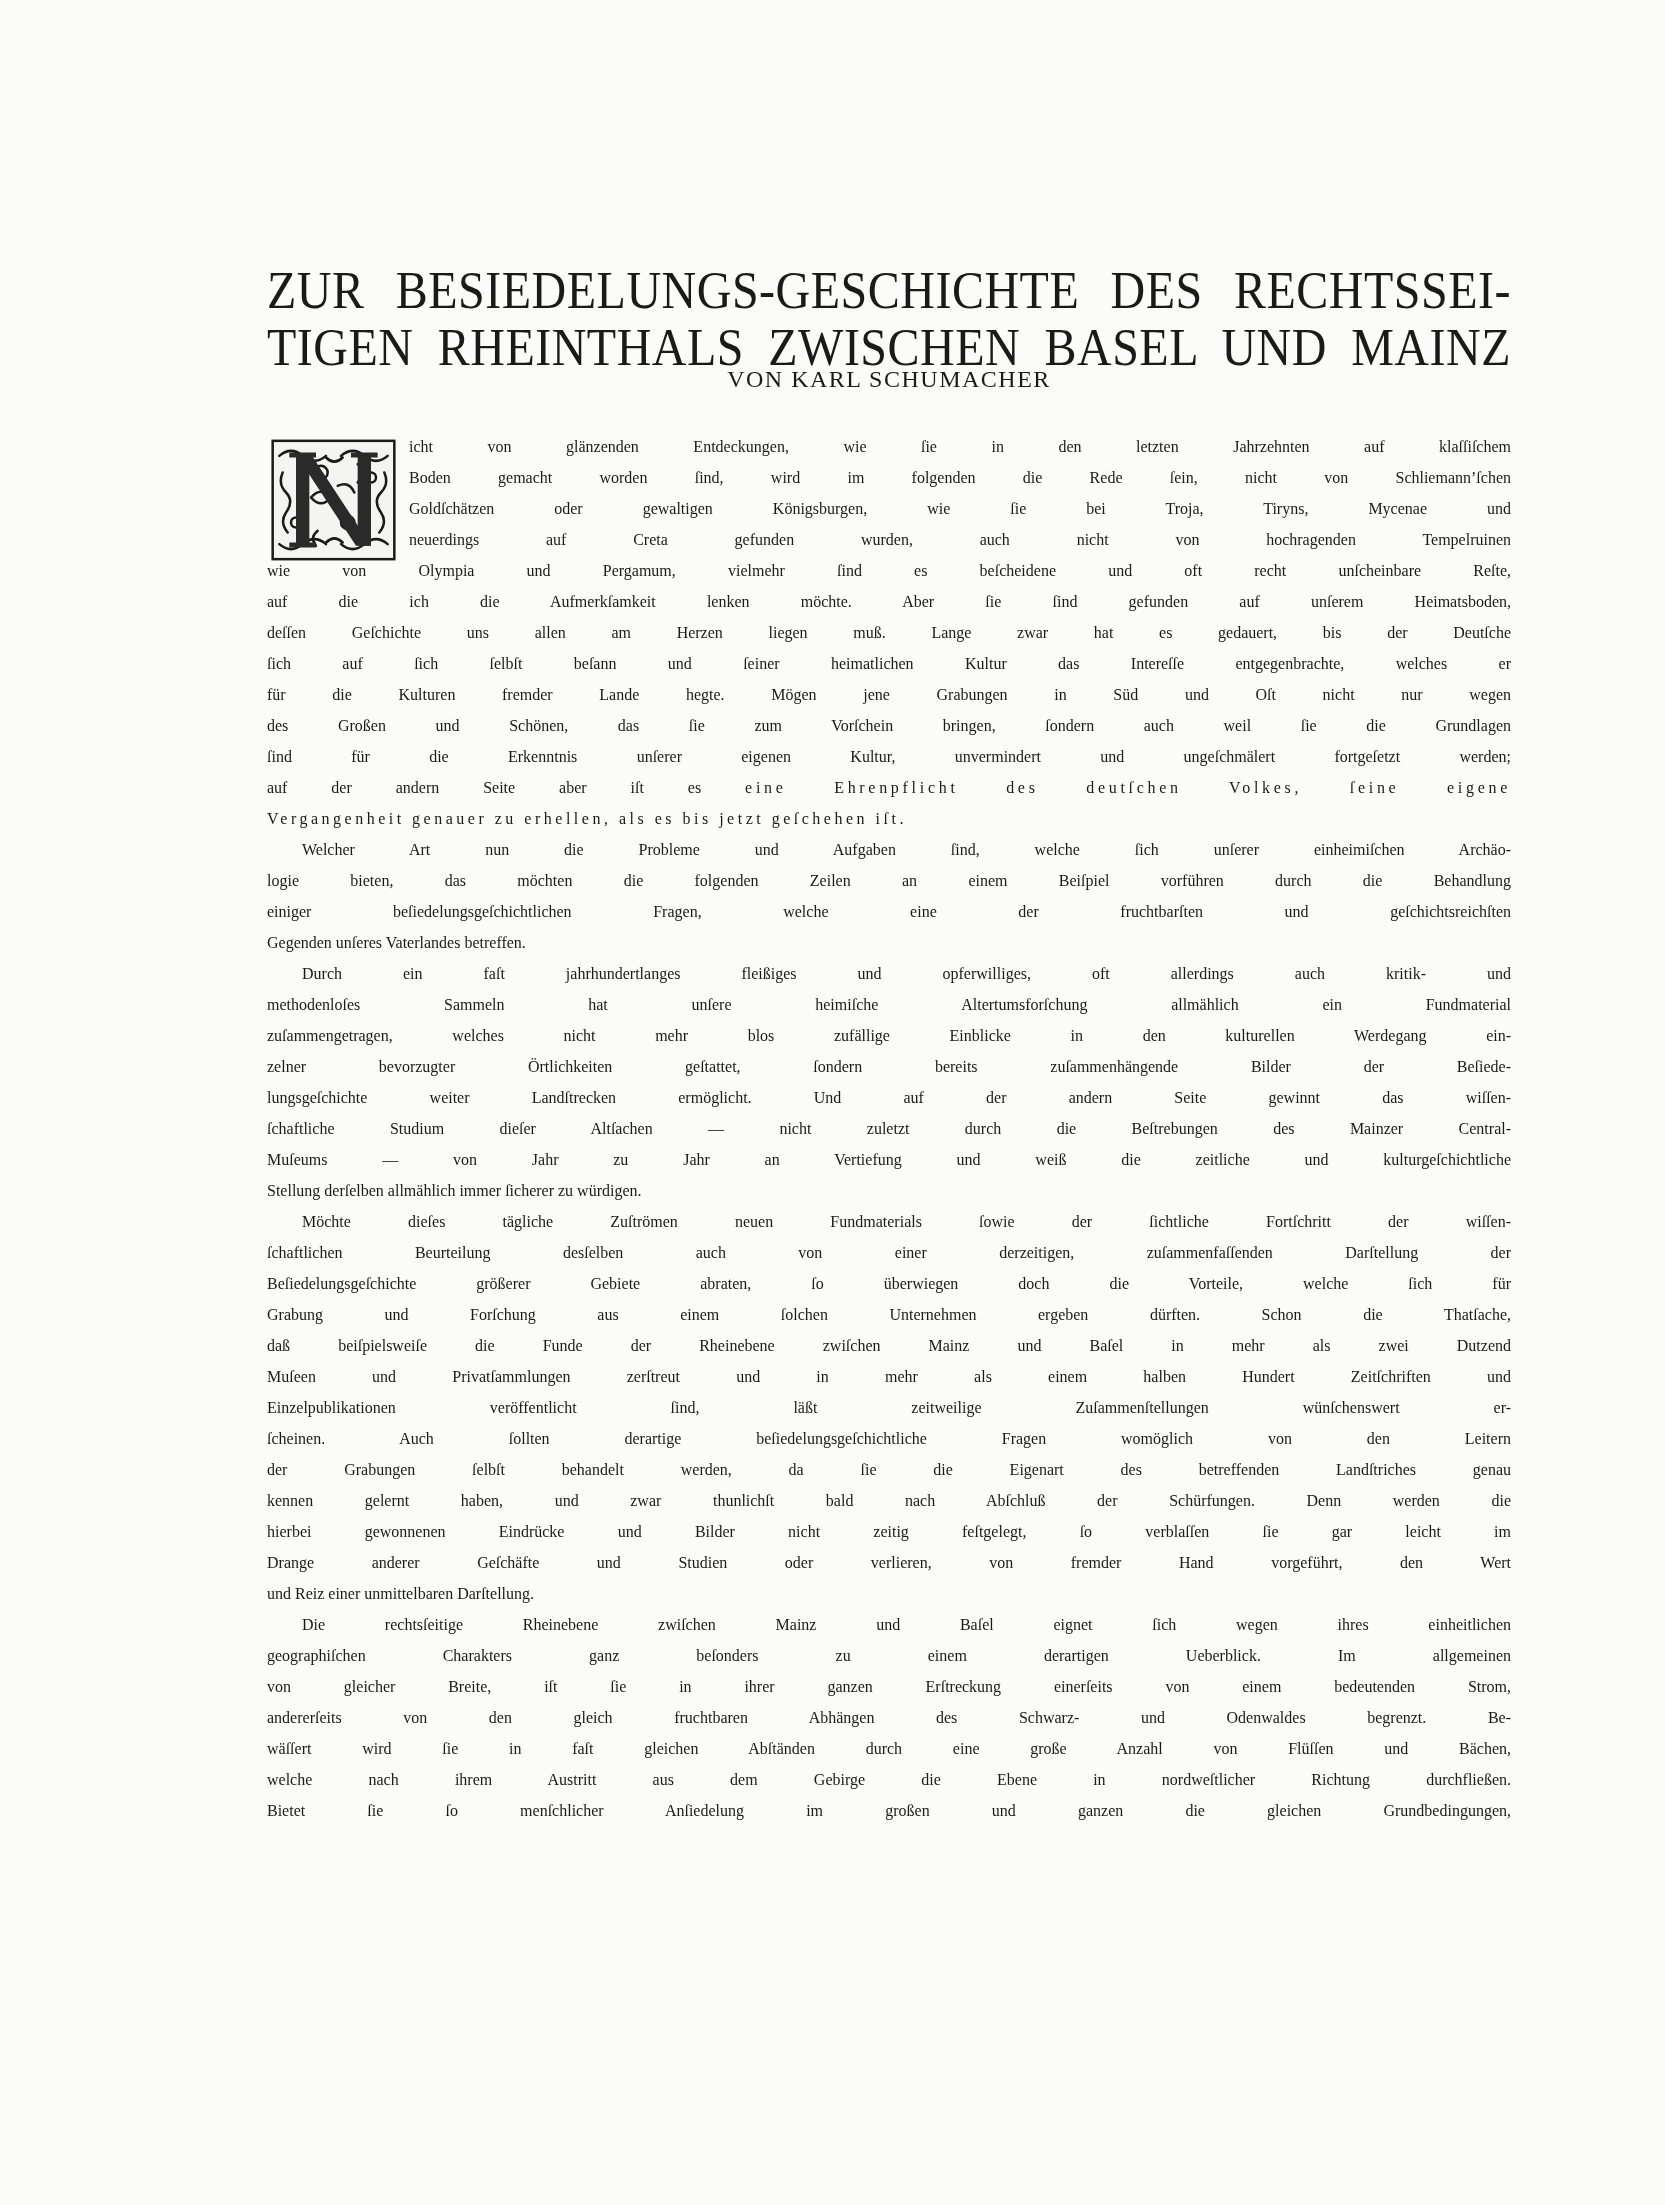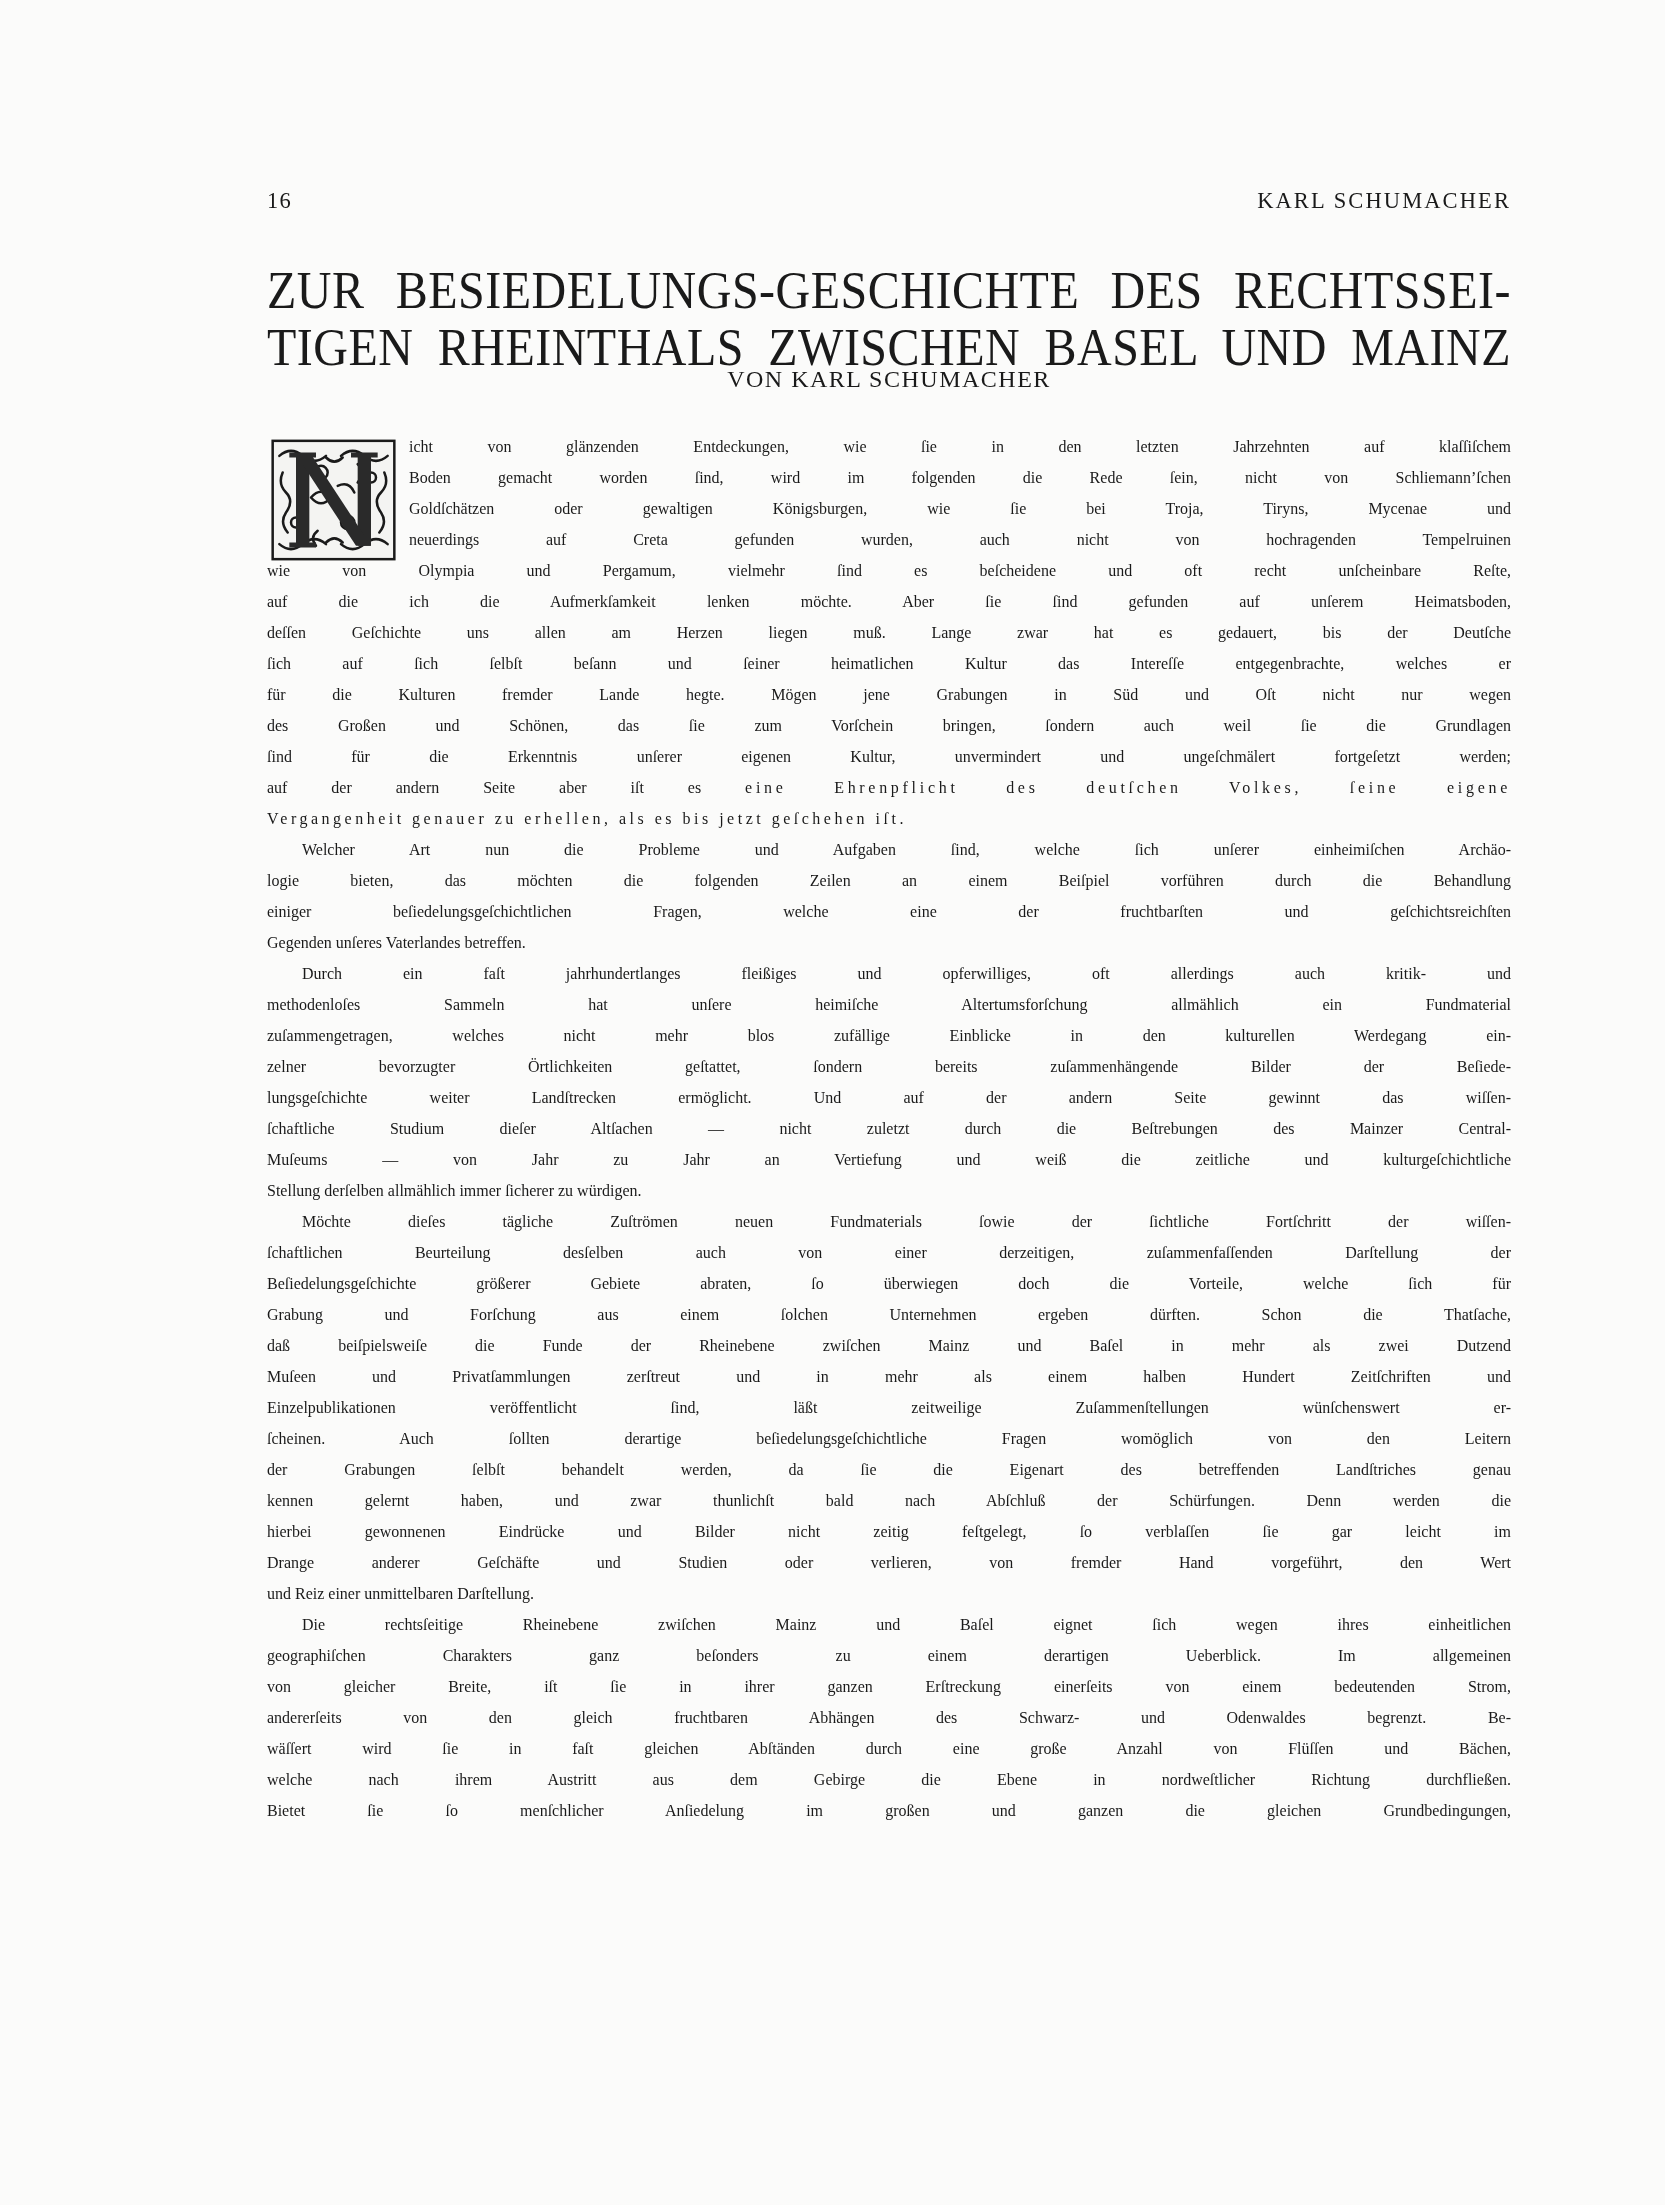--- a/index.html
+++ b/index.html
@@ -113,24 +113,20 @@
     }
     .spaced-run {
       letter-spacing: 3.7px;
     }
   </style>
 </head>
 <body>
 
 <div class="page">
 
-  <div class="running-head">
-    <span class="page-number">16</span>
-    <span class="running-author">KARL SCHUMACHER</span>
-  </div>
 
   <h1 class="title" style="margin:0;font-weight:normal;">
     <span class="title-line">ZUR BESIEDELUNGS-GESCHICHTE DES RECHTSSEI-</span>
     <span class="title-line">TIGEN RHEINTHALS ZWISCHEN BASEL UND MAINZ</span>
   </h1>
 
   <div class="byline">VON KARL SCHUMACHER</div>
 
   <div class="body-text">
 

